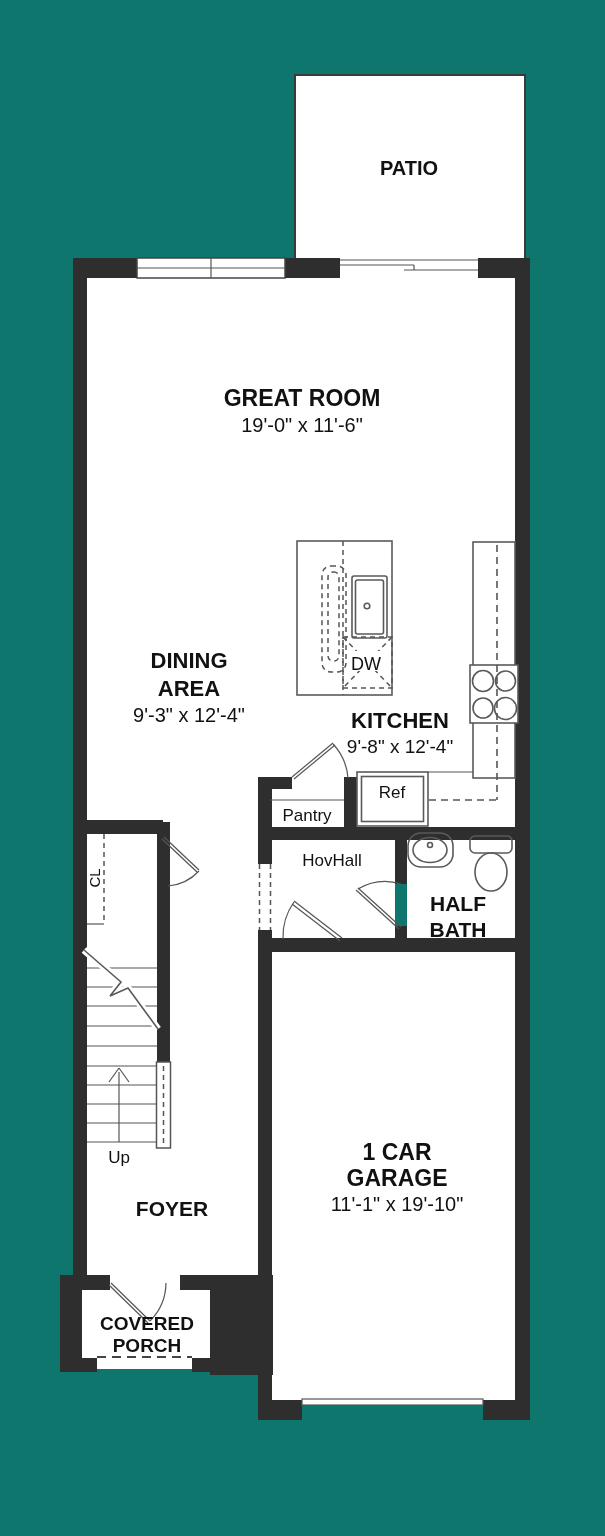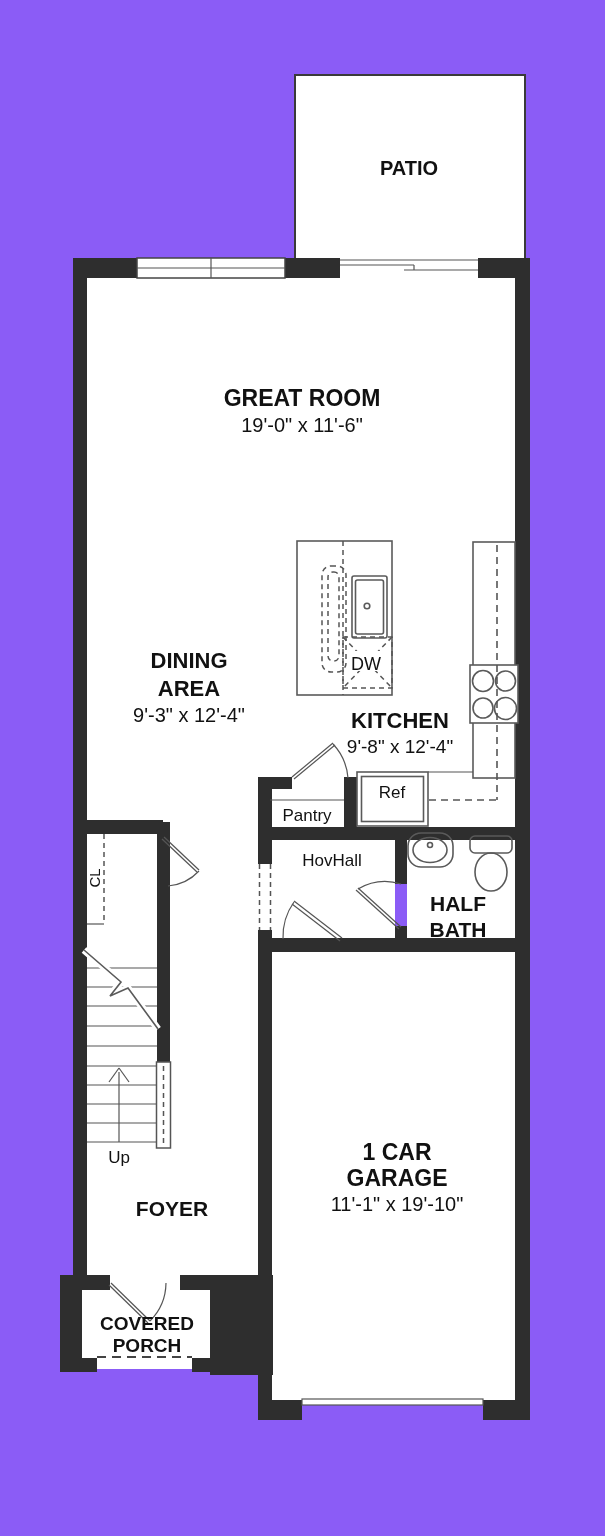--- a/index.html
+++ b/index.html
@@ -1,16 +1,16 @@
 <!DOCTYPE html>
 <html><head>
 <meta charset="utf-8">
 <style>
   html,body{margin:0;padding:0;background:#000;}
-  #stage{position:relative;width:605px;height:1536px;background:#8b5cf6;overflow:hidden;}
+  #stage{position:relative;width:605px;height:1536px;background:#0f766e;overflow:hidden;}
   svg{position:absolute;left:0;top:0;}
   .t{font-family:"Liberation Sans","DejaVu Sans",sans-serif;fill:#111;}
   .b{font-weight:bold;}
   .wall{fill:#2e2e2e;}
   .floor{fill:#ffffff;}
   .lnthin{stroke:#555;stroke-width:1.2;fill:none;}
   .dash{stroke:#555;stroke-width:1.6;fill:none;stroke-dasharray:7 5;}
   .dash2{stroke:#555;stroke-width:1.5;fill:none;stroke-dasharray:5 4;}
   .fix{stroke:#5a5a5a;stroke-width:1.6;fill:#fff;}
   .fixn{stroke:#5a5a5a;stroke-width:1.6;fill:none;}

